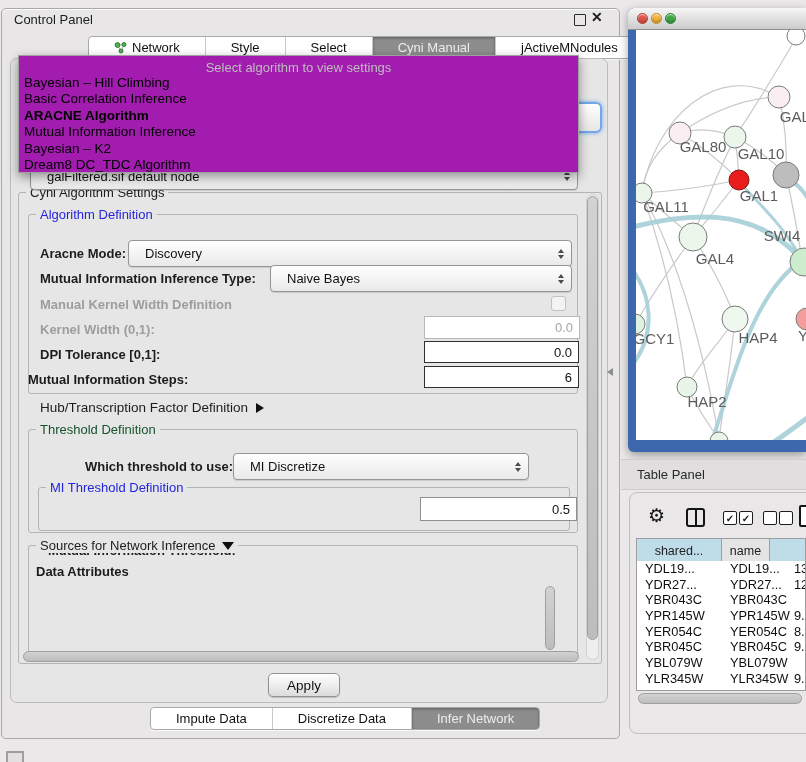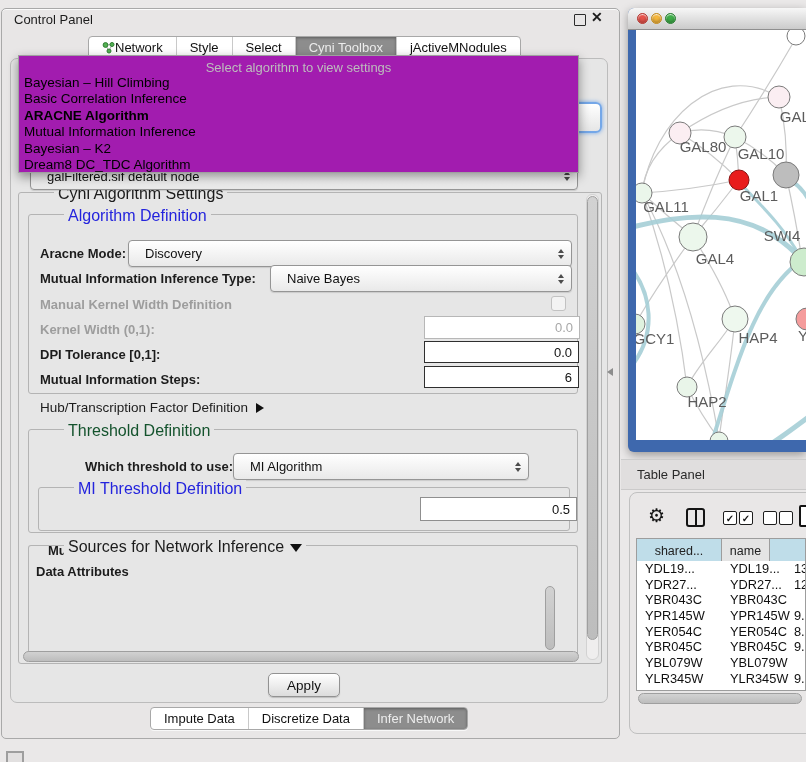--- a/index.html
+++ b/index.html
@@ -11,21 +11,21 @@
   .b{font-weight:bold;}
   .dis{color:#9d9d9d;}
 
   
   .window{background:#e8e6e6;border:1px solid #a9a9a9;border-radius:5px;
     box-shadow:inset 0 1px 0 #fbfbfb;}
 
   
   .segctl{display:flex;align-items:stretch;background:#fff;border:1px solid #a8a8a8;
     border-radius:4px;overflow:hidden;height:21px;box-shadow:0 1px 0 rgba(255,255,255,.7);}
-  .seg{display:flex;align-items:center;padding:0 13px;font-size:13px;color:#111;
+  .seg{display:flex;align-items:center;gap:5px;padding:0 25px;font-size:13px;color:#111;
     border-left:1px solid #c9c9c9;cursor:default;}
   .seg:first-child{border-left:none;}
   .seg.active{background:#8d8d8d;color:#ededed;box-shadow:inset 0 1px 3px rgba(0,0,0,.35);}
 
   
   .panel{background:#e6e6e6;border:1px solid #bcbcbc;border-radius:7px;}
 
   
   .popup{background:#a21caf;border:1px solid #9f9f9f;box-shadow:0 4px 10px rgba(0,0,0,.4);z-index:30;}
   .popup .ph{font-size:13px;color:#bdbdbd;text-align:center;padding-top:4px;}
@@ -42,21 +42,21 @@
 
   
   .fld{background:#fff;font-size:13px;display:flex;align-items:center;justify-content:flex-end;
     padding:0 6px;color:#111;}
   .fld.soft{border:1px solid #b7b7b7;color:#a8a8a8;}
   .fld.hard{border:1.5px solid #2f2f2f;}
   .fld.mid{border:1px solid #8f8f8f;}
 
   
   .grp{border:1px solid #b4b4b4;border-radius:3px;}
-  .gt{position:absolute;background:#e6e6e6;padding:0 4px;font-size:16px;white-space:nowrap;margin-left:28px;}
+  .gt{position:absolute;background:#e6e6e6;padding:0 4px;font-size:13px;white-space:nowrap;}
   .t-blue{color:#2424dd;}
   .t-green{color:#14532d;}
 
   .tri-r{display:inline-block;width:0;height:0;border-top:5.5px solid transparent;
     border-bottom:5.5px solid transparent;border-left:8px solid #101010;margin-left:8px;vertical-align:-1px;}
   .tri-d{display:inline-block;width:0;height:0;border-left:6px solid transparent;
     border-right:6px solid transparent;border-top:8px solid #101010;margin-left:6px;vertical-align:0px;}
 
   .cbx{width:13px;height:13px;border:1px solid #c2c2c2;border-radius:3px;background:#f3f3f3;}
 
@@ -117,21 +117,21 @@
         </span>
         <span>Network</span>
       </div>
       <div class="seg">
         <span>Style</span>
       </div>
       <div class="seg">
         <span>Select</span>
       </div>
       <div class="seg active">
-        <span>Cyni Toolbox</span>
+        <span>Cyni Manual</span>
       </div>
       <div class="seg">
         <span>jActiveMNodules</span>
       </div>
     </div>
 
   <div class="abs panel" style="left:10px;top:58px;width:596px;height:643px;"></div>
 
   <div class="abs" style="left:566px;top:102px;width:32px;height:27px;border-radius:6px;z-index:5;
        background:linear-gradient(#ffffff,#e6e6e6);border:2px solid #74a7e8;box-shadow:0 0 4px #74a7e8;"></div>
@@ -186,35 +186,35 @@
   <div class="abs lbl b dis" style="left:40px;top:322px;">Kernel Width (0,1):</div>
   <div class="abs fld soft" style="left:424px;top:316px;width:142px;height:21px;">
     <span>0.0</span>
   </div>
 
   <div class="abs lbl b" style="left:40px;top:347px;">DPI Tolerance [0,1]:</div>
   <div class="abs fld hard" style="left:424px;top:341px;width:141px;height:20px;">
     <span>0.0</span>
   </div>
 
-  <div class="abs lbl b" style="left:40px;top:372px;">Mutual Information Steps:</div>
+  <div class="abs lbl b" style="left:28px;top:372px;">Mutual Information Steps:</div>
   <div class="abs fld hard" style="left:424px;top:366px;width:141px;height:20px;">
     <span>6</span>
   </div>
 
   <div class="abs lbl" style="left:40px;top:400px;font-size:13.5px;">
     <span>Hub/Transcription Factor Definition</span><span class="tri-r"></span>
   </div>
 
   <div class="abs grp" style="left:28px;top:429px;width:548px;height:102px;"></div>
   <div class="abs gt t-green" style="left:36px;top:422px;">Threshold Definition</div>
 
   <div class="abs lbl b" style="left:85px;top:459px;">Which threshold to use:</div>
   <div class="abs combo" style="left:233px;top:453px;width:294px;height:25px;">
-    <span class="cv">MI Algorithm</span>
+    <span class="cv">MI Discretize</span>
     <span class="spin">
         <i class="up"></i>
         <i class="dn"></i>
       </span>
   </div>
 
   <div class="abs grp" style="left:38px;top:487px;width:530px;height:42px;"></div>
   <div class="abs gt t-blue" style="left:46px;top:480px;">MI Threshold Definition</div>
   <div class="abs lbl b" style="left:48px;top:503px;margin-top:40px;">Mutual Information Threshold:</div>
   <div class="abs fld mid" style="left:420px;top:497px;width:143px;height:22px;">

